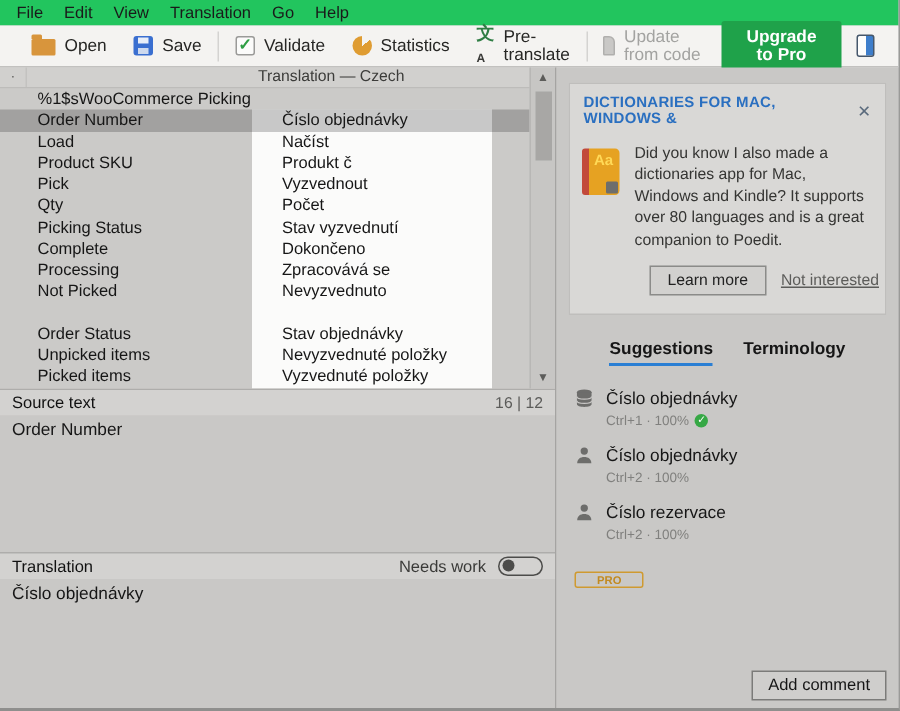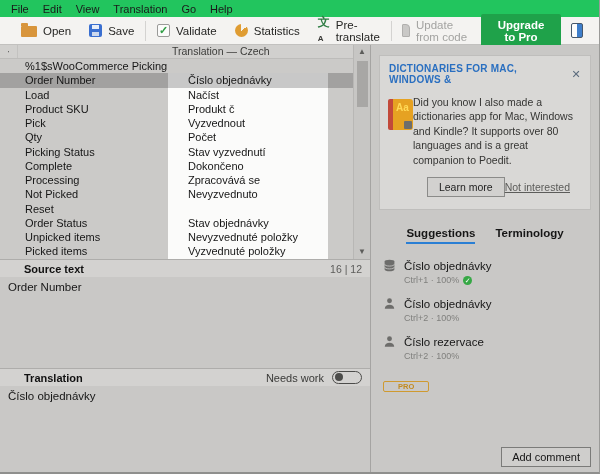--- a/index.html
+++ b/index.html
@@ -44,38 +44,38 @@
   .row.selected { background:rgba(0,0,0,0.20); }
   .c-status { width:18px; }
   .c-source { width:150px; padding-left:7px; white-space:nowrap; overflow:hidden; }
   .c-trans { flex:1; padding-left:20px; white-space:nowrap; overflow:hidden; }
   .vscroll { position:absolute; right:0; top:0; width:17px; height:214px; background:#c7c6c4; border-left:1px solid #b8b7b5; display:flex; flex-direction:column; }
   .vs-arrow { height:14px; text-align:center; font-size:8px; color:#5c5c5a; line-height:14px; }
   .vs-thumb { width:11px; margin:2px auto 0; height:46px; background:#a8a7a5; }
   .vs-spacer { flex:1; }
   
   .panel-bar { height:18px; background:#d3d2d0; border-top:1px solid #aeadab; display:flex; align-items:center; justify-content:space-between; padding:0 8px; font-size:11px; }
-  .panel-bar b { font-weight:bold; color:#111;margin-left:16px; }
+  .panel-bar b { font-weight:normal; color:#111; }
   .counter { color:#5c5c5a; font-size:10.5px; }
   .src-content { height:91px; background:#c9c8c6; padding:4px 8px; font-size:11.5px; color:#161616; }
   .needs-work { display:flex; align-items:center; gap:8px; color:#3a3a38; }
   .toggle { width:30px; height:13px; border:1.5px solid #4c4c4a; border-radius:7px; position:relative; background:transparent; }
   .toggle .knob { position:absolute; left:2px; top:1.2px; width:8px; height:8px; border-radius:50%; background:#4c4c4a; }
   .trans-content { flex:1; background:#c9c8c6; padding:4px 8px; font-size:11.5px; color:#161616; }
   
   .sidebar { flex:1; position:relative; background:#c9c8c6; }
   .banner { margin:10px 8px 0; background:#d9d8d6; border:1px solid #bfbebc; }
   .banner-title { display:flex; justify-content:space-between; align-items:center; padding:7px 9px 4px; color:#2a6fc0; font-weight:bold; font-size:10px; letter-spacing:.2px; }
   .banner-close { color:#5b6b7d; font-size:11px; font-weight:normal; }
-  .banner-body { display:flex; padding:6px 10px 0 8px; }
+  .banner-body { display:flex; gap:10px; padding:6px 10px 0 8px; }
   .dict-book { width:25px; height:31px; flex:0 0 25px; margin-top:4px; border-radius:2px 3px 3px 2px; background:linear-gradient(to right,#c2493a 0 5px,#e6a222 5px); position:relative; color:#ffd957; font-weight:bold; font-size:10px; }
   .dict-book .aa { position:absolute; left:8px; top:3px; }
   .dict-book .bag { position:absolute; right:1px; bottom:1px; width:8px; height:8px; background:#6e6e6c; border-radius:1px; }
   .banner-text { font-size:10.5px; line-height:1.38; color:#353533; }
-  .banner-actions { display:flex; justify-content:flex-end; align-items:center; gap:0; padding:10px 20px 12px; }
+  .banner-actions { display:flex; justify-content:flex-end; align-items:center; gap:10px; padding:10px 4px 12px; }
   .learn-more { background:#d2d1cf; border:1px solid #8b8b89; padding:3px 11px; font-size:10.5px; color:#222; }
   .not-interested { font-size:10.5px; color:#5c5c5a; text-decoration:underline; }
   .tabs { display:flex; justify-content:center; gap:20px; margin-top:17px; font-size:11.5px; font-weight:bold; color:#161616; }
   .tab { padding-bottom:3px; }
   .tab.active { border-bottom:2px solid #2a7fd4; }
   .sugg-list { padding:15px 12px 0; }
   .sugg-item { margin-bottom:12px; }
   .sugg-head { display:flex; align-items:center; gap:8px; font-size:11.5px; color:#161616; }
   .sugg-short { margin-left:21px; margin-top:3px; font-size:9px; color:#80807e; display:flex; align-items:center; gap:4px; }
   .check { width:9px; height:9px; border-radius:50%; background:#36a845; color:#fff; font-size:7px; line-height:9px; text-align:center; }
@@ -185,21 +185,20 @@
               <div class="c-source">Processing</div>
               <div class="c-trans">Zpracovává se</div>
             </div>
             <div class="row">
               <div class="c-status"></div>
               <div class="c-source">Not Picked</div>
               <div class="c-trans">Nevyzvednuto</div>
             </div>
             <div class="row">
               <div class="c-status"></div>
-              <div class="c-source">Reset</div>
               <div class="c-trans"></div>
             </div>
             <div class="row">
               <div class="c-status"></div>
               <div class="c-source">Order Status</div>
               <div class="c-trans">Stav objednávky</div>
             </div>
             <div class="row">
               <div class="c-status"></div>
               <div class="c-source">Unpicked items</div>

